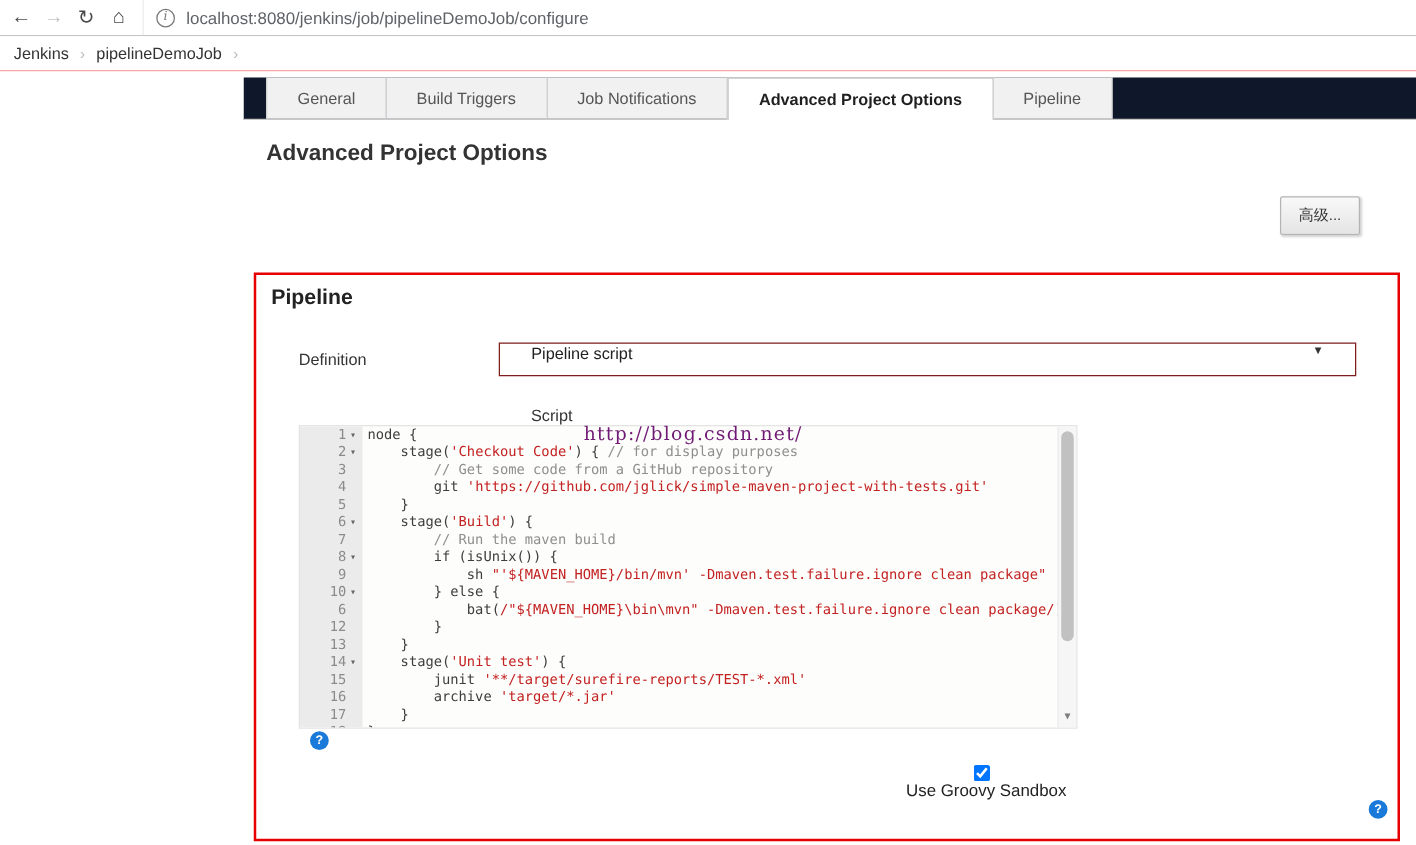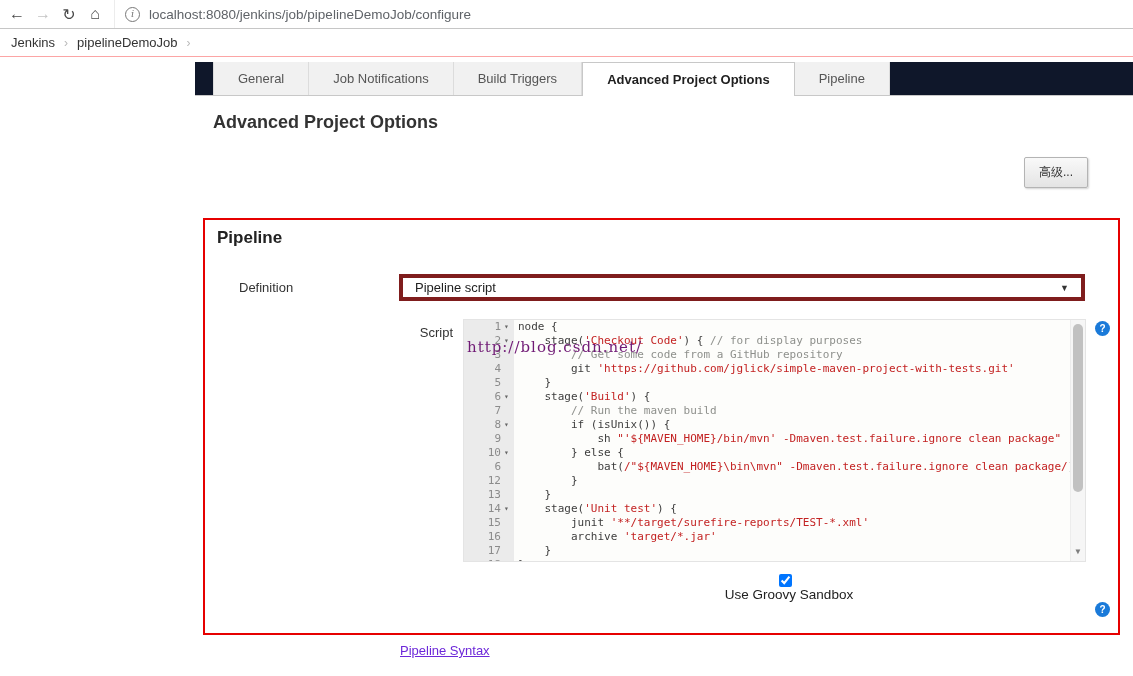--- a/index.html
+++ b/index.html
@@ -43,26 +43,26 @@
     background: linear-gradient(#f9f9f9, #e4e4e4); border: 1px solid #b4b4b4;
     border-radius: 2px; box-shadow: 1px 1px 2px rgba(0,0,0,.18); cursor: pointer;
     font-family: "Liberation Sans", sans-serif; }
 
   .red-box { border: 2px solid #e60000; width: 917px; margin-top: 30px;
     padding-bottom: 16px; }
   .section-title { font-size: 17px; font-weight: bold; color: #222; margin: 8px 0 0 12px; }
 
   .def-row { display: flex; align-items: center; margin: 26px 33px 0 34px; }
   .def-label { width: 160px; font-size: 13px; color: #333; }
-  .def-select { flex: 1; height: 27px; background: #fff; border: 4px solid #7f1d1d;
-    display: flex; align-items: center; justify-content: space-between; padding: 0 12px;
+  .def-select { flex: 1; height: 27px; background: #fff; border: 1px solid #7f1d1d;
+    display: flex; align-items: flex-start; justify-content: space-between; padding: 0 25px;
     font-size: 13px; color: #222; cursor: pointer; }
   .caret { font-size: 9px; color: #333; }
 
-  .script-row { display: flex; margin: 18px 8px 0 34px; }
+  .script-row { display: flex; margin: 18px 8px 0 34px; flex-direction: column; }
   .script-label { width: 229px; text-align: right; padding: 6px 10px 0 0;
     font-size: 13px; color: #333; }
   .editor-wrap { width: 623px; }
   .editor { display: flex; height: 243px; overflow: hidden; background: #fdfdfb;
     border: 1px solid #e4e4e4; font-family: "DejaVu Sans Mono", monospace;
     font-size: 11px; line-height: 14px; }
   .gutter { width: 50px; background: #ebebeb; color: #8b8b8b; flex-shrink: 0; }
   .gutter-cell { height: 14px; display: flex; justify-content: flex-end;
     align-items: center; padding-right: 2px; }
   .fold { width: 11px; text-align: center; color: #666; font-size: 8px; cursor: pointer; }
@@ -117,22 +117,22 @@
     <span class="crumb">Jenkins</span>
     <span class="crumb-sep">›</span>
     <span class="crumb">pipelineDemoJob</span>
     <span class="crumb-sep">›</span>
   </div>
 
 <div class="tabbar-row">
   <div class="tabbar-spacer"></div>
   <div class="tabbar">
       <div class="tab">General</div>
+      <div class="tab">Build Triggers</div>
       <div class="tab">Job Notifications</div>
-      <div class="tab">Build Triggers</div>
       <div class="tab active">Advanced Project Options</div>
       <div class="tab">Pipeline</div>
     </div>
 </div>
 
 <div class="content">
   <div class="page-title">Advanced Project Options</div>
 
   <div class="adv-row">
     <button class="adv-btn">高级...</button>

